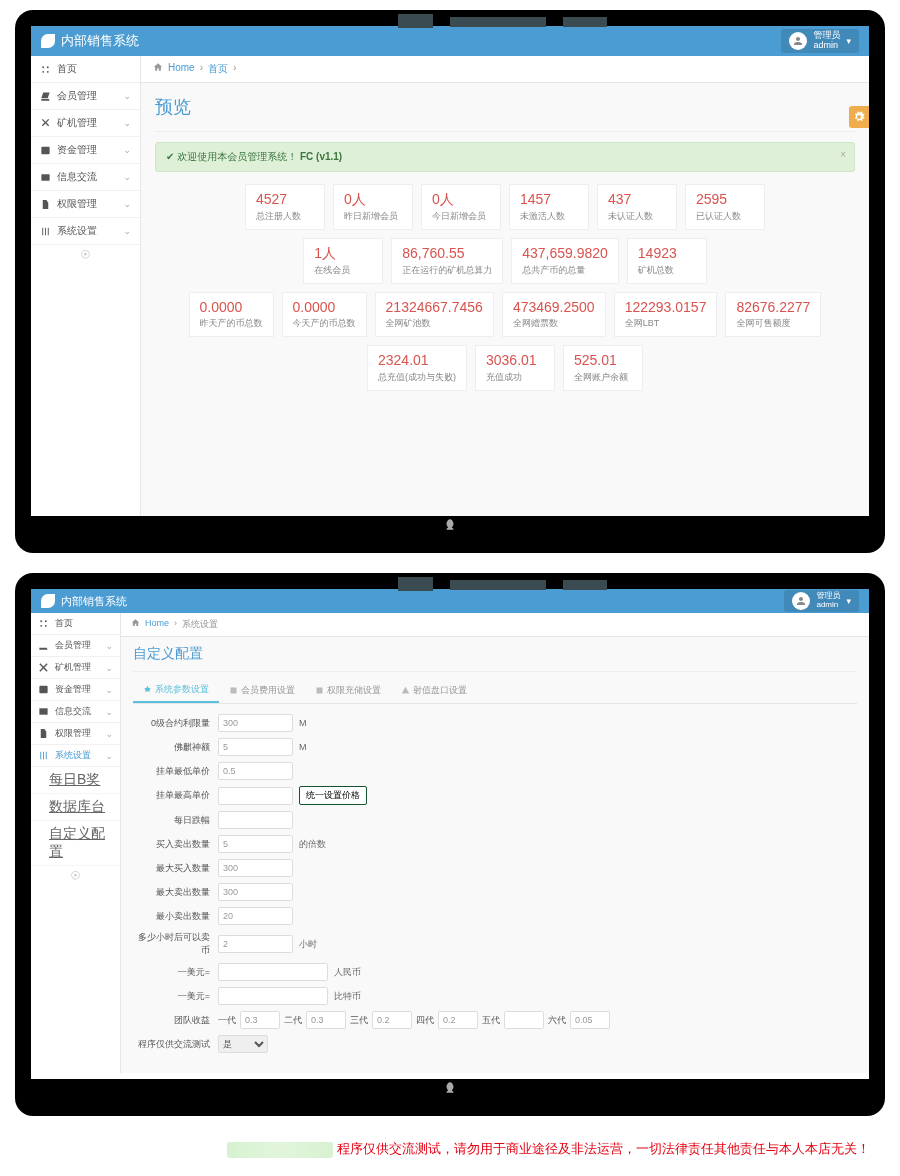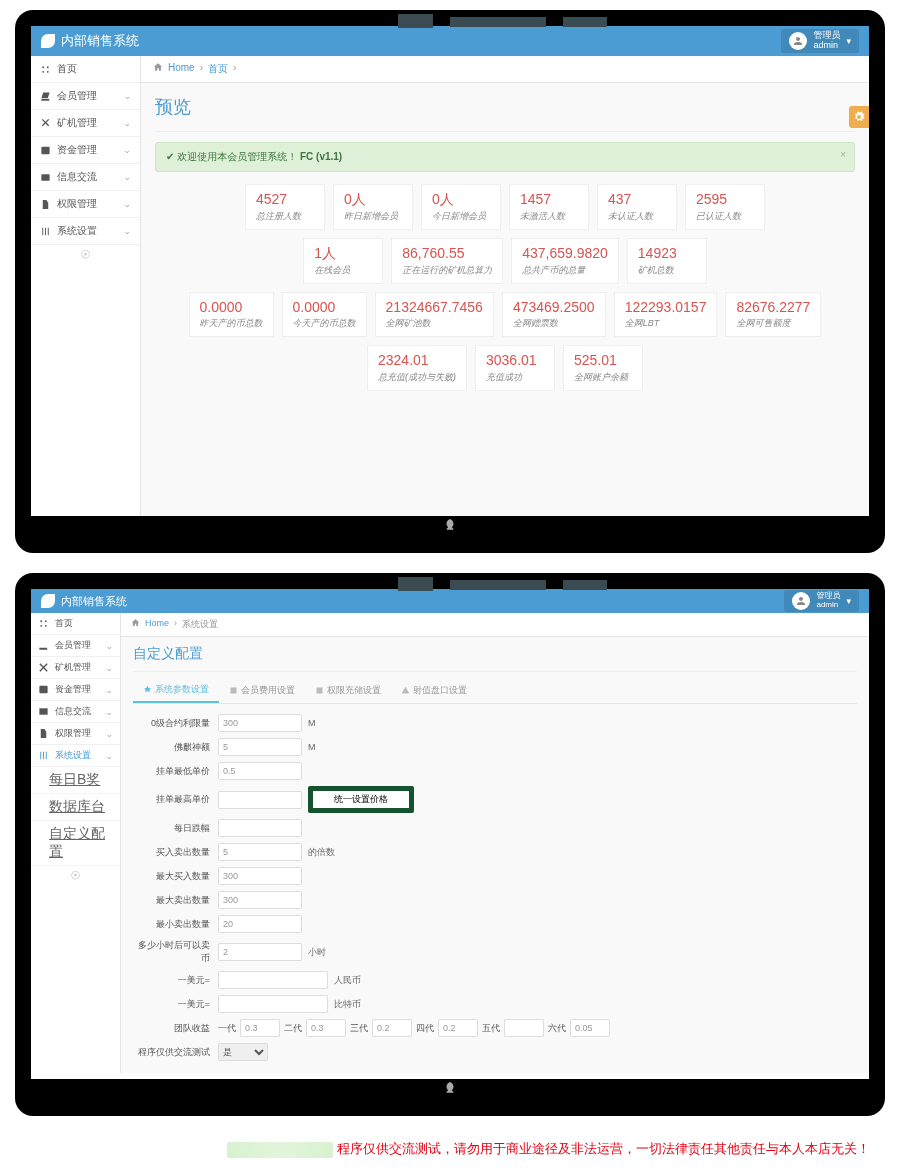--- a/index.html
+++ b/index.html
@@ -104,21 +104,21 @@
 
 .stats-wrap { padding: 0 40px; }
 .stats-row { display: flex; gap: 8px; justify-content: center; margin-bottom: 8px; flex-wrap: nowrap; }
 .card {
   border: 1px solid #eee;
   background: #fff;
   padding: 6px 10px;
   min-width: 80px;
 }
 .card .val { color: #d9534f; font-size: 14px; line-height: 1.2; }
-.card .lbl { color: #888; font-size: 9px; margin-top: 2px; font-style: italic; }
+.card .lbl { color: #888; font-size: 9px; margin-top: 2px; }
 
 .gear-tab {
   position: absolute;
   right: 0;
   top: 80px;
   background: #f0ad4e;
   width: 20px;
   height: 22px;
   border-radius: 3px 0 0 3px;
   display: flex;
@@ -138,30 +138,30 @@
 
 .form { padding: 10px 12px; }
 .form-row { display: flex; align-items: center; margin-bottom: 6px; }
 .form-row .flabel { width: 85px; text-align: right; font-size: 9px; color: #555; padding-right: 8px; }
 .form-row .finput {
   border: 1px solid #ddd;
   border-radius: 2px;
   height: 18px;
   font-size: 9px;
   padding: 0 4px;
-  width: 84px;
+  width: 75px;
   color: #999;
 }
 .form-row .unit { font-size: 9px; color: #666; margin-left: 6px; }
 .form-row .btn-sm {
   background: #fff;
-  border: 5px solid #14532d;
+  border: 1px solid #14532d;
   border-radius: 2px;
   font-size: 9px;
-  padding: 2px 21px;
+  padding: 2px 6px;
   margin-left: 6px;
   cursor: pointer;
 }
 .form-row .select-sm { border: 1px solid #ddd; border-radius: 2px; height: 18px; font-size: 9px; width: 50px; color: #555; }
 .form-row .multi-gap { display: flex; align-items: center; gap: 4px; }
 .form-row .multi-gap .lbl2 { font-size: 9px; color: #555; }
 .form-row .multi-gap .finput { width: 40px; }
 
 .footer-note {
   color: #e60012;

